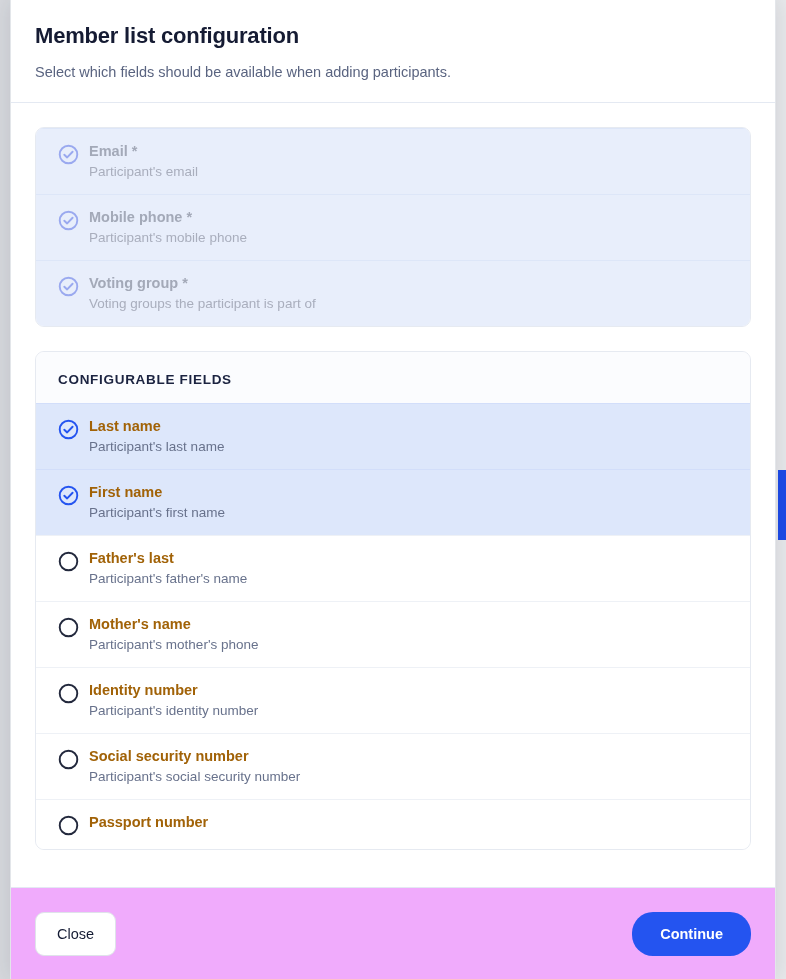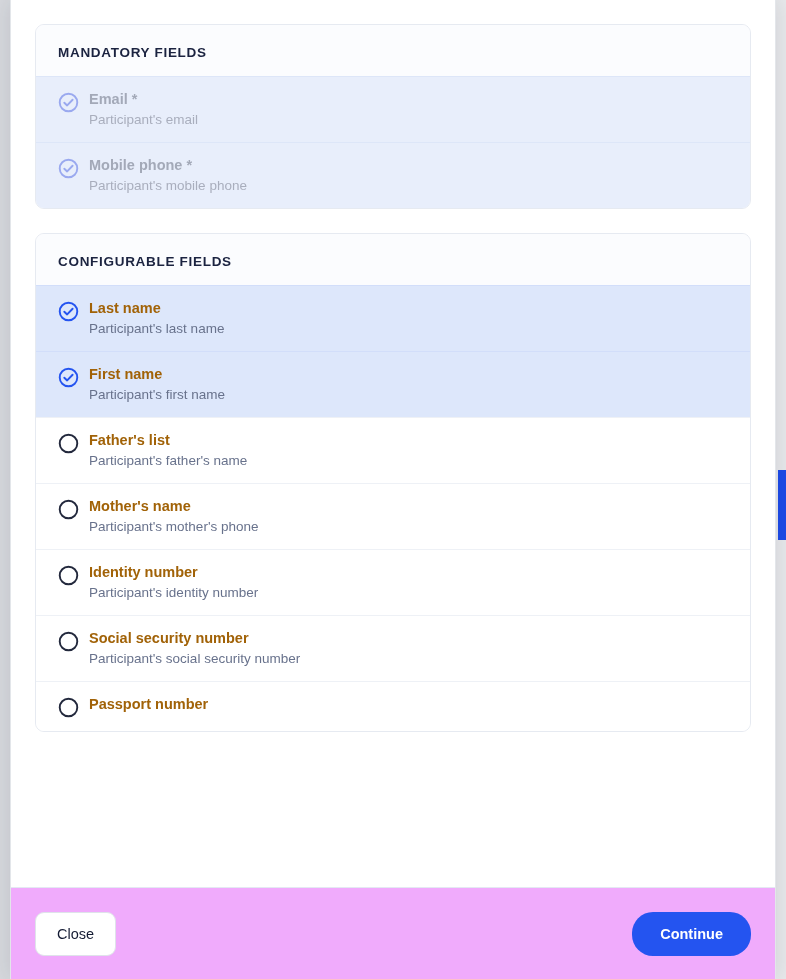--- a/index.html
+++ b/index.html
@@ -187,24 +187,27 @@
   }
 </style>
 </head>
 <body>
 
 <div id="right-rail"></div>
 <div id="right-blue-tab"></div>
 
 <div id="modal">
 
+  <div id="modal-header">
+    <div id="modal-title">Member list configuration</div>
+    <div id="modal-subtitle">Select which fields should be available when adding participants.</div>
+  </div>
 
   <div id="modal-body">
       <div class="field-card">
-        <div class="card-header">MANDATORY FIELDS</div>
         <div class="rows">
           <div class="field-row first-row disabled">
             <span class="cb">
               <svg viewBox="0 0 22 22" aria-hidden="true">
                 <circle cx="11" cy="11" r="9.2" fill="none" stroke="#9aa9ef" stroke-width="2"></circle>
                 <path d="M6.6 11.2 L9.6 14.1 L15.3 8.1" fill="none" stroke="#9aa9ef" stroke-width="2" stroke-linecap="round" stroke-linejoin="round"></path>
               </svg>
             </span>
             <div class="row-text">
               <div class="row-label">Email *</div>
@@ -214,20 +217,32 @@
           <div class="field-row disabled">
             <span class="cb">
               <svg viewBox="0 0 22 22" aria-hidden="true">
                 <circle cx="11" cy="11" r="9.2" fill="none" stroke="#9aa9ef" stroke-width="2"></circle>
                 <path d="M6.6 11.2 L9.6 14.1 L15.3 8.1" fill="none" stroke="#9aa9ef" stroke-width="2" stroke-linecap="round" stroke-linejoin="round"></path>
               </svg>
             </span>
             <div class="row-text">
               <div class="row-label">Mobile phone *</div>
               <div class="row-desc">Participant's mobile phone</div>
+            </div>
+          </div>
+          <div class="field-row disabled">
+            <span class="cb">
+              <svg viewBox="0 0 22 22" aria-hidden="true">
+                <circle cx="11" cy="11" r="9.2" fill="none" stroke="#9aa9ef" stroke-width="2"></circle>
+                <path d="M6.6 11.2 L9.6 14.1 L15.3 8.1" fill="none" stroke="#9aa9ef" stroke-width="2" stroke-linecap="round" stroke-linejoin="round"></path>
+              </svg>
+            </span>
+            <div class="row-text">
+              <div class="row-label">Voting group *</div>
+              <div class="row-desc">Voting groups the participant is part of</div>
             </div>
           </div>
         </div>
       </div>
       <div class="field-card">
         <div class="card-header">CONFIGURABLE FIELDS</div>
         <div class="rows">
           <div class="field-row first-row selected">
             <span class="cb">
               <svg viewBox="0 0 22 22" aria-hidden="true">
@@ -252,21 +267,21 @@
               <div class="row-desc">Participant's first name</div>
             </div>
           </div>
           <div class="field-row">
             <span class="cb">
               <svg viewBox="0 0 22 22" aria-hidden="true">
                 <circle cx="11" cy="11" r="9.2" fill="#ffffff" stroke="#22283c" stroke-width="2"></circle>
               </svg>
             </span>
             <div class="row-text">
-              <div class="row-label">Father's list</div>
+              <div class="row-label">Father's last</div>
               <div class="row-desc">Participant's father's name</div>
             </div>
           </div>
           <div class="field-row">
             <span class="cb">
               <svg viewBox="0 0 22 22" aria-hidden="true">
                 <circle cx="11" cy="11" r="9.2" fill="#ffffff" stroke="#22283c" stroke-width="2"></circle>
               </svg>
             </span>
             <div class="row-text">

